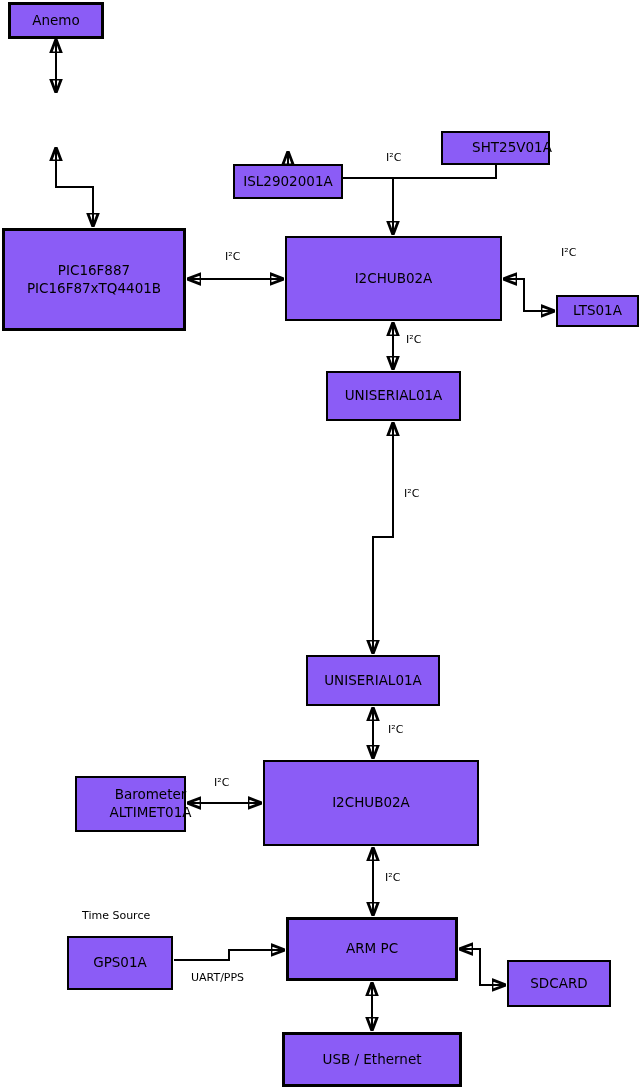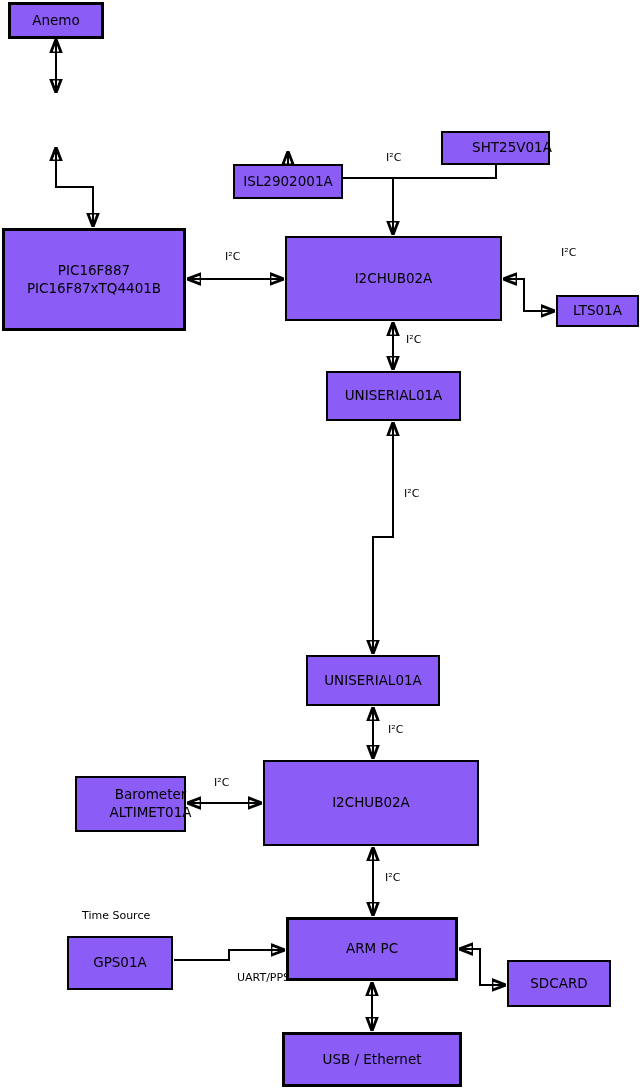--- a/index.html
+++ b/index.html
@@ -119,15 +119,15 @@
   <div class="lbl" style="left:404px; top:487px;">I²C</div>
 
   <div class="lbl" style="left:388px; top:723px;">I²C</div>
 
   <div class="lbl" style="left:214px; top:776px;">I²C</div>
 
   <div class="lbl" style="left:385px; top:871px;">I²C</div>
 
   <div class="lbl" style="left:82px; top:909px;">Time Source</div>
 
-  <div class="lbl" style="left:191px; top:971px;margin-left:46px;">UART/PPS</div>
+  <div class="lbl" style="left:191px; top:971px;">UART/PPS</div>
 
 </div>
 
 </body></html>

